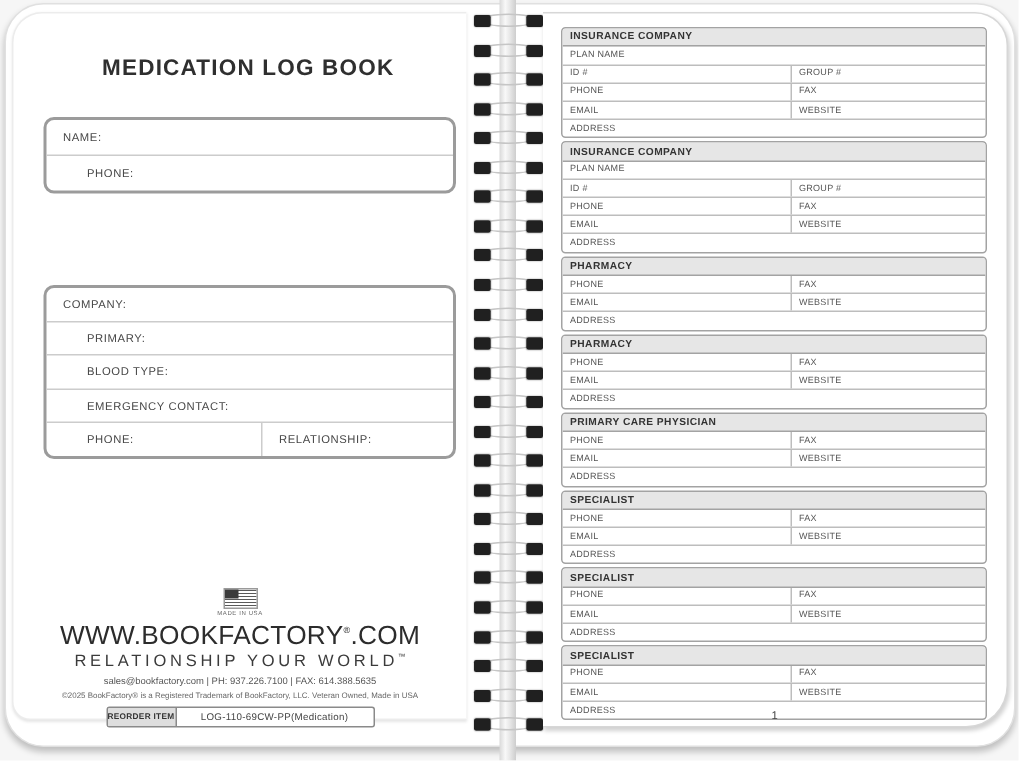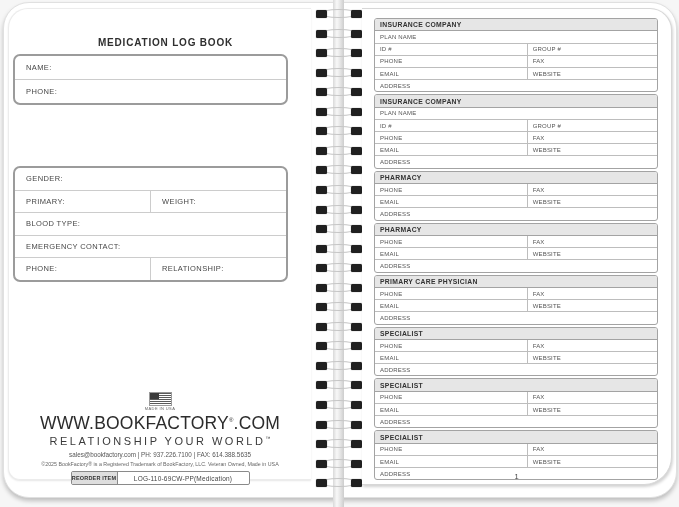--- a/index.html
+++ b/index.html
@@ -29,32 +29,32 @@
   .page-right{
     left:362px;top:8px;width:309px;height:475px;
     border-radius:0 22px 28px 0;
     border:1px solid #d7d7d7;border-left:none;
     box-shadow:1px 2px 3px rgba(0,0,0,0.18);
   }
 
   
   .lp-title{
     position:absolute;top:28px;left:20px;width:273px;
-    text-align:center;font-size:10px;font-weight:bold;
+    text-align:center;font-size:15px;font-weight:bold;
     letter-spacing:0.8px;color:#2f2f2f;
   }
   .box{
-    position:absolute;left:4px;width:271px;
+    position:absolute;left:20px;width:271px;
     border:2px solid var(--box-border,#9b9b9b);border-radius:7px;
-    overflow:hidden;background:#fff;
+    overflow:hidden;background:#fff;margin-top:24px;
   }
   .box1{top:45px;}
   .box2{top:157px;}
   .brow{display:flex;align-items:stretch;}
-  .brow + .brow{border-top:1px solid var(--row-line,#cccccc);}
+  .brow + .brow{border-top:1px solid var(--row-line,#cccccc);padding-left:16px;}
   .box1 .brow{height:23px;}
   .box2 .brow{height:21.5px;}
   .bcell{
     flex:1;display:flex;align-items:center;padding-left:11px;
     font-size:7.5px;letter-spacing:0.4px;color:#474747;
   }
   .bcell + .bcell{border-left:1px solid var(--row-line,#cccccc);}
 
   
   .footer{
@@ -148,25 +148,24 @@
     <div class="box box1" id="contact-box">
         <div class="brow">
           <div class="bcell">NAME:</div>
         </div>
         <div class="brow">
           <div class="bcell">PHONE:</div>
         </div>
       </div>
     <div class="box box2" id="profile-box">
         <div class="brow">
-          <div class="bcell">GENDER:</div>
+          <div class="bcell">COMPANY:</div>
         </div>
         <div class="brow">
           <div class="bcell">PRIMARY:</div>
-          <div class="bcell">WEIGHT:</div>
         </div>
         <div class="brow">
           <div class="bcell">BLOOD TYPE:</div>
         </div>
         <div class="brow">
           <div class="bcell">EMERGENCY CONTACT:</div>
         </div>
         <div class="brow">
           <div class="bcell">PHONE:</div>
           <div class="bcell">RELATIONSHIP:</div>

